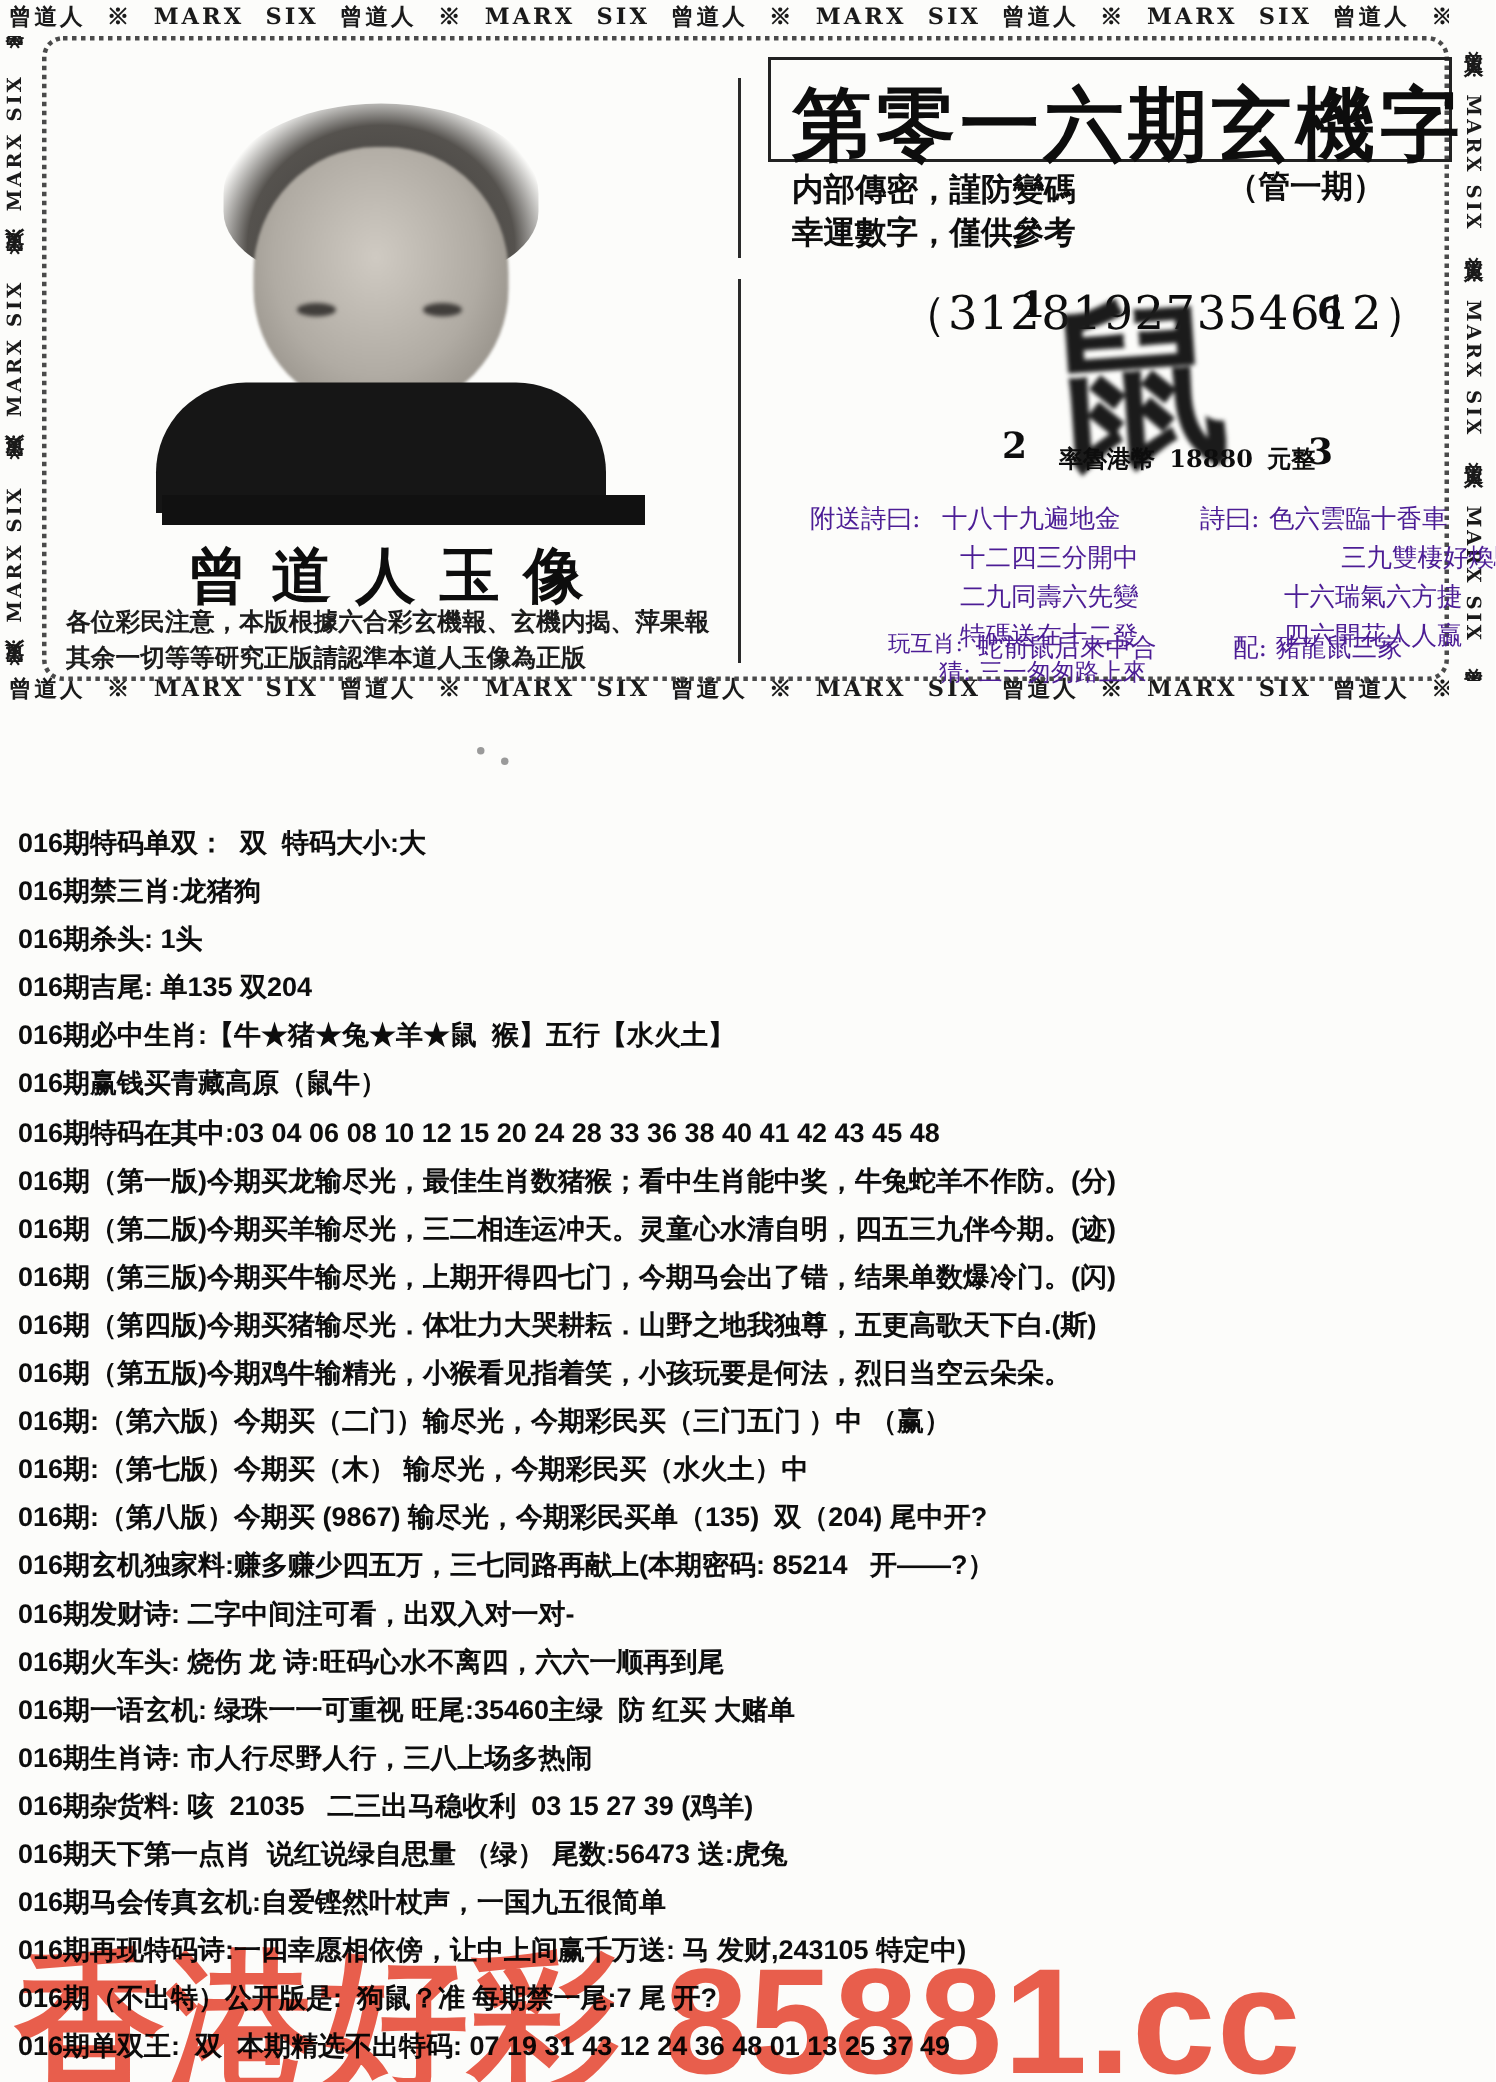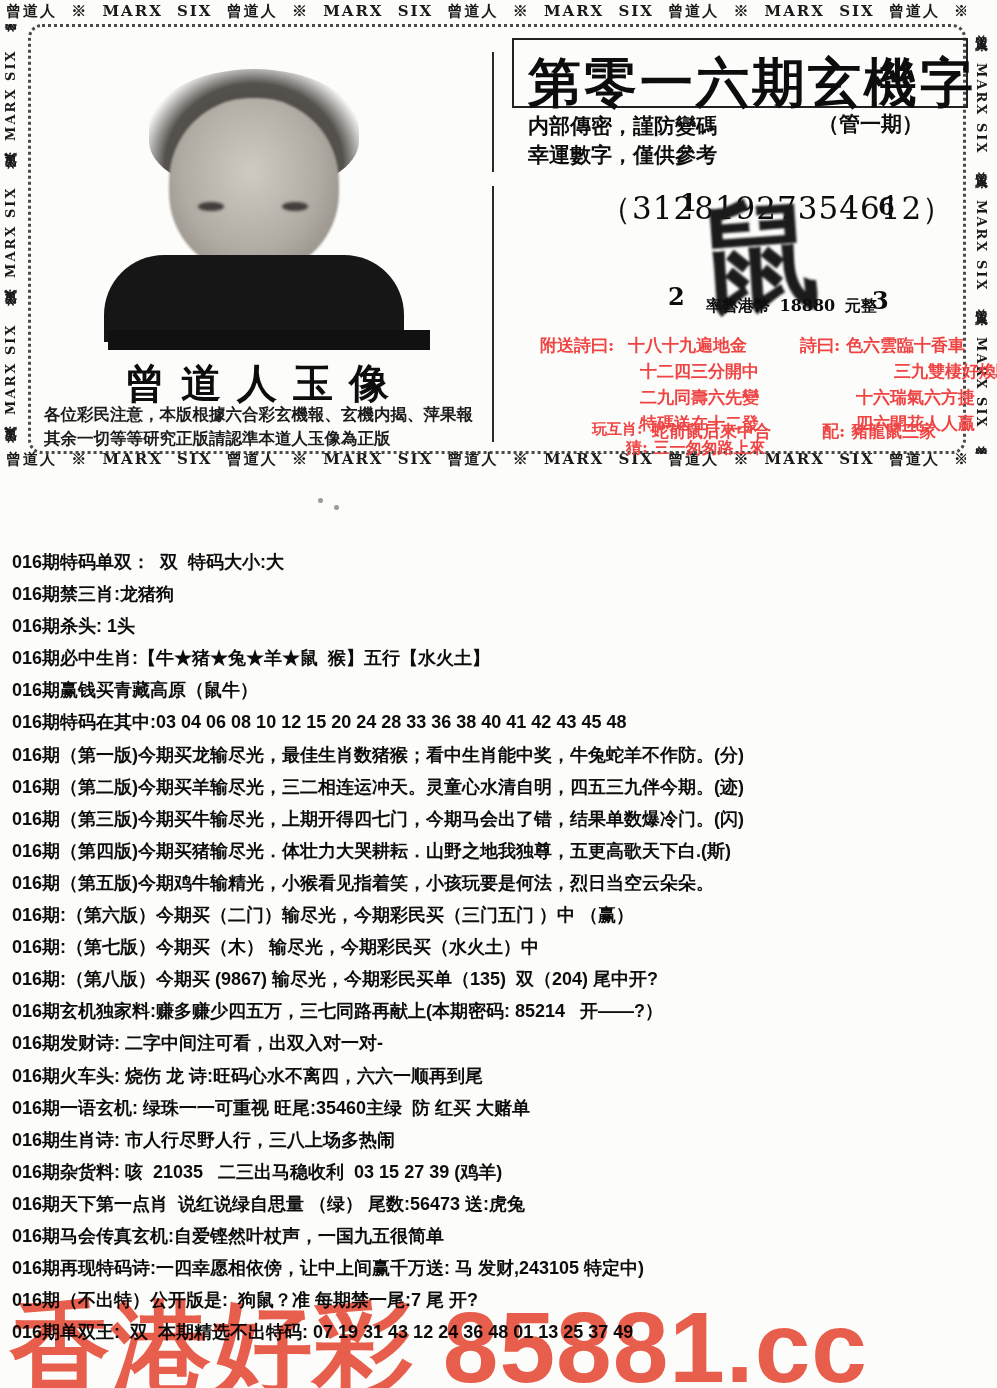--- a/index.html
+++ b/index.html
@@ -33,21 +33,21 @@
         background:#161616;border-radius:60px 60px 0 0;}
   .photo-bar{background:#111;}
   
   .serif{font-family:"DejaVu Serif",serif;}
   .title{font-size:53px;font-weight:800;letter-spacing:3px;white-space:nowrap;}
   .panel-line{font-size:21px;font-weight:700;white-space:nowrap;}
   .lucky{font-size:31px;font-weight:400;letter-spacing:1px;white-space:nowrap;margin-top:20px;}
   .rat{font-size:118px;font-weight:700;color:#1b1b1b;filter:blur(1.3px);transform:rotate(-4deg);}
   .corner-num{font-size:24px;font-weight:800;font-family:"DejaVu Serif",serif;}
   .money{font-size:16px;font-weight:700;word-spacing:4px;white-space:nowrap;}
-  .poem{font-size:17px;font-weight:700;white-space:nowrap;color:#ef4444;}
+  .poem{font-size:17px;font-weight:400;white-space:nowrap;color:#4c1d95;}
   
   .caption{font-size:40px;font-weight:800;letter-spacing:16px;white-space:nowrap;}
   .note{font-size:16.5px;font-weight:700;line-height:25px;white-space:nowrap;color:#1c1c1c;}
   
   .body-lines{line-height:32.1px;font-size:18px;font-weight:700;}
   .body-lines div{white-space:pre;}
   .vline{background:#2a2a2a;width:2px;}
   .speck{width:5px;height:5px;border-radius:50%;background:#9a9a9a;}
   
   .watermark{font-size:100px;font-weight:800;color:#e8432e;opacity:.85;
@@ -117,20 +117,21 @@
   <div class="abs poem serif" style="left:822px;top:420px;">配: 豬龍鼠三家</div>
   <div class="abs poem serif" style="left:626px;top:438px;font-size:16px;">猜: 三一匆匆路上來</div>
 
   <div class="abs speck" style="left:318px;top:498px;"></div>
   <div class="abs speck" style="left:334px;top:505px;"></div>
 
   <div class="abs body-lines" style="left:12px;top:546px;width:980px;">
     <div>016期特码单双：  双  特码大小:大</div>
     <div>016期禁三肖:龙猪狗</div>
     <div>016期杀头: 1头</div>
+    <div>016期吉尾: 单135 双204</div>
     <div>016期必中生肖:【牛★猪★兔★羊★鼠  猴】五行【水火土】</div>
     <div>016期赢钱买青藏高原（鼠牛）</div>
     <div>016期特码在其中:03 04 06 08 10 12 15 20 24 28 33 36 38 40 41 42 43 45 48</div>
     <div>016期（第一版)今期买龙输尽光，最佳生肖数猪猴；看中生肖能中奖，牛兔蛇羊不作防。(分)</div>
     <div>016期（第二版)今期买羊输尽光，三二相连运冲天。灵童心水清自明，四五三九伴今期。(迹)</div>
     <div>016期（第三版)今期买牛输尽光，上期开得四七门，今期马会出了错，结果单数爆冷门。(闪)</div>
     <div>016期（第四版)今期买猪输尽光．体壮力大哭耕耘．山野之地我独尊，五更高歌天下白.(斯)</div>
     <div>016期（第五版)今期鸡牛输精光，小猴看见指着笑，小孩玩要是何法，烈日当空云朵朵。</div>
     <div>016期:（第六版）今期买（二门）输尽光，今期彩民买（三门五门 ）中 （赢）</div>
     <div>016期:（第七版）今期买（木） 输尽光，今期彩民买（水火土）中</div>

